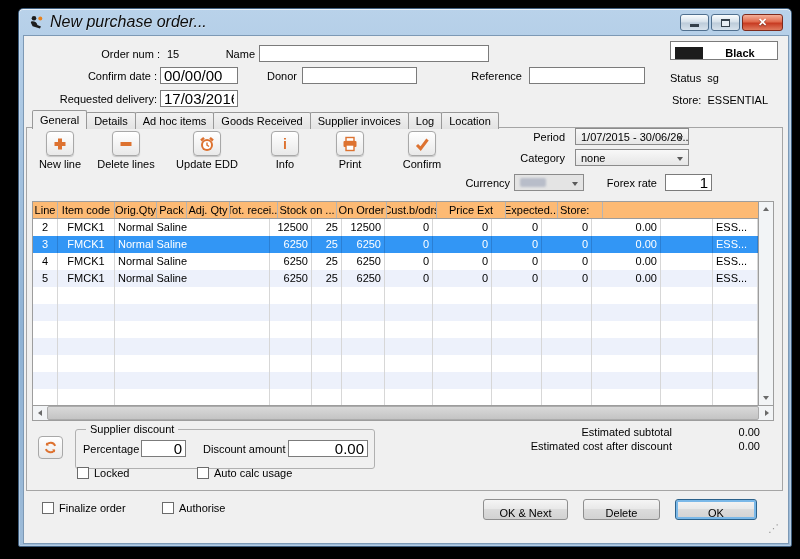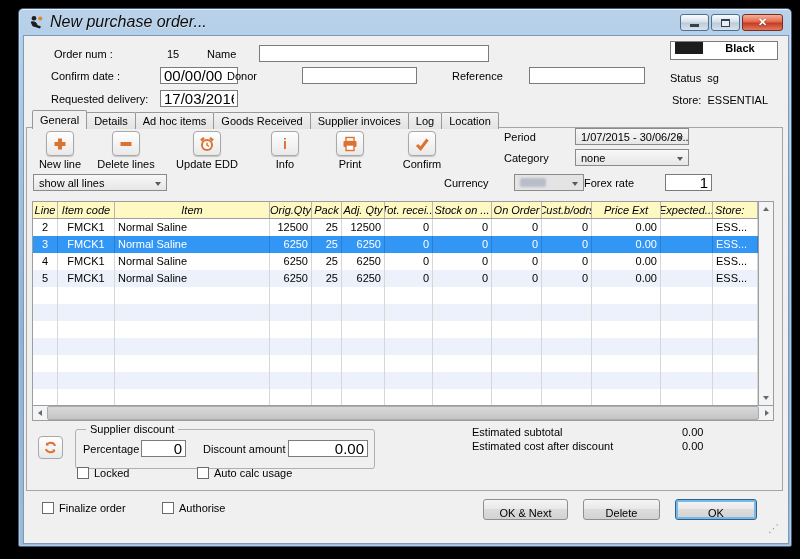--- a/index.html
+++ b/index.html
@@ -21,21 +21,21 @@
   .win-btn{width:29px;height:17px;box-sizing:border-box;border:1px solid #51708f;border-radius:3px;
     background:linear-gradient(#fbfdfe,#d4dfe9 48%,#bccbd9 52%,#d7e2ec);
     display:flex;align-items:center;justify-content:center;cursor:default;}
   .win-btn.close{width:41px;border-color:#7e2a1c;background:linear-gradient(#f5b09a,#e06a4d 45%,#c73b22 55%,#e07b5e);}
   .glyph-min{width:9px;height:3px;background:#35404a;margin-top:6px;}
   .glyph-max{width:9px;height:8px;box-sizing:border-box;border:1px solid #35404a;border-top-width:2px;background:#e8eef4;}
   .glyph-x{color:#fff;font-weight:bold;font-size:11px;line-height:11px;text-shadow:0 1px 1px rgba(0,0,0,.4);}
   
   .client{position:absolute;left:4px;top:26px;width:764px;height:507px;background:#f0f0f0;border:1px solid #7d99b5;box-sizing:content-box;}
   .lbl{position:absolute;white-space:nowrap;}
-  .r{text-align:left;}
+  .r{text-align:right;}
   .tb{position:absolute;box-sizing:border-box;height:17px;background:#fff;border:1px solid #7b7b7b;
       font-family:"Liberation Sans",sans-serif;font-size:15px;padding:1px 3px;color:#000;}
   .tb.num{text-align:right;}
   
   .dd{position:absolute;box-sizing:border-box;height:17px;border:1px solid #8b8b8b;
       background:linear-gradient(#f8f8f8,#e6e6e6);display:flex;align-items:center;
       padding:0 16px 0 5px;overflow:hidden;white-space:nowrap;}
   .dd-arrow{position:absolute;right:5px;top:7px;width:0;height:0;
       border-left:3.5px solid transparent;border-right:3.5px solid transparent;border-top:4px solid #5a5a5a;}
   .smudge{width:26px;height:9px;background:#b8bdc9;border-radius:2px;filter:blur(1px);}
@@ -48,21 +48,21 @@
   
   .toolbtn{position:absolute;width:64px;text-align:center;z-index:2;}
   .toolbtn-icon{width:26px;height:23px;margin:0 auto;border:1px solid #a8a8a8;border-radius:4px;
       background:linear-gradient(#ffffff,#e9e9e9);box-shadow:0 1px 1px rgba(0,0,0,.18);
       display:flex;align-items:center;justify-content:center;}
   .toolbtn-label{margin-top:2px;}
   .info-i{color:#dd7230;font-weight:bold;font-size:14px;line-height:14px;}
   
   .table-wrap{position:absolute;left:8px;top:165px;width:742px;border:1px solid #9d9d9d;box-sizing:border-box;display:flex;z-index:2;background:#fff;}
   .grid{width:725px;}
-  .thead{display:flex;height:17px;background:#fef9c3;border-bottom:1px solid #9d9d9d;box-sizing:border-box;font-style:italic;}
+  .thead{display:flex;height:17px;background:#fdba74;border-bottom:1px solid #9d9d9d;box-sizing:border-box;}
   .th{box-sizing:border-box;border-right:1px solid #b5b5b5;display:flex;align-items:center;justify-content:center;
       overflow:hidden;white-space:nowrap;padding:0 2px;font-size:11px;}
   .th.c12{justify-content:flex-start;}
   .tbody{height:186px;overflow:hidden;background:#fff;}
   .tr{display:flex;height:17px;}
   .tr.alt{background:#edf1fb;}
   .tr.sel{background:#3296f5;color:#fff;}
   .td{box-sizing:border-box;border-right:1px solid #d7d7d7;overflow:hidden;white-space:nowrap;
       padding:0 3px;line-height:16px;font-size:11px;}
   .tr.sel .td{border-right-color:#2a7fd4;}
@@ -89,21 +89,21 @@
   .cb{display:inline-block;width:12px;height:12px;box-sizing:border-box;background:#fff;border:1px solid #6b6b6b;
       vertical-align:-2px;margin-right:5px;}
   .check-row{position:absolute;white-space:nowrap;}
   
   .btn{position:absolute;height:21px;box-sizing:border-box;border:1px solid #8e8e8e;border-radius:3px;
       background:linear-gradient(#f5f5f5,#e9e9e9 45%,#dcdcdc 50%,#d2d2d2);
       font-family:"Liberation Sans",sans-serif;font-size:11px;display:flex;align-items:flex-end;justify-content:center;}
   .btn.default{border:1px solid #2c628b;box-shadow:inset 0 0 0 2px #7ab8e8;}
   .grip{position:absolute;left:744px;top:486px;color:#9a9a9a;font-size:11px;}
   .colorbox{position:absolute;left:646px;top:5px;width:108px;height:19px;background:#fff;border:1px solid #7b7b7b;
-      box-sizing:border-box;display:flex;align-items:flex-start;}
+      box-sizing:border-box;display:flex;align-items:flex-end;}
   .swatch{width:28px;height:12px;margin-left:4px;}
   .colorbox .val{flex:1;text-align:center;font-weight:bold;}
 </style>
 </head>
 <body>
 
 <div class="window">
 
   <div class="titlebar">
     <span style="display:inline-flex;">
@@ -237,38 +237,33 @@
     <div class="dd" style="left:551px;top:92px;width:114px;">
       <span>1/07/2015 - 30/06/20...</span>
       <span class="dd-arrow"></span>
     </div>
     <span class="lbl r" style="left:480px;top:116px;width:61px;">Category</span>
     <div class="dd" style="left:551px;top:113px;width:114px;">
       <span>none</span>
       <span class="dd-arrow"></span>
     </div>
 
-    <div class="dd" style="left:9px;top:138px;width:134px;">
-      <span>show all lines</span>
-      <span class="dd-arrow"></span>
-    </div>
     <span class="lbl r" style="left:420px;top:141px;width:66px;">Currency</span>
     <div class="dd" style="left:490px;top:138px;width:70px;background:#e4e4e4;">
       <span class="smudge"></span>
       <span class="dd-arrow"></span>
     </div>
     <span class="lbl r" style="left:560px;top:141px;width:73px;">Forex rate</span>
     <input class="tb num" style="left: 641px; top: 138px; width: 47px;" value="1">
 
     <div class="table-wrap">
       <div class="grid">
         <div class="thead">
             <div class="th c0">Line</div>
             <div class="th c1">Item code</div>
-            <div class="th c2">Item</div>
             <div class="th c3">Orig.Qty</div>
             <div class="th c4">Pack</div>
             <div class="th c5">Adj. Qty</div>
             <div class="th c6">Tot. recei...</div>
             <div class="th c7">Stock on ...</div>
             <div class="th c8">On Order</div>
             <div class="th c9">Cust.b/odrs</div>
             <div class="th c10">Price Ext</div>
             <div class="th c11">Expected...</div>
             <div class="th c12">Store:</div>

